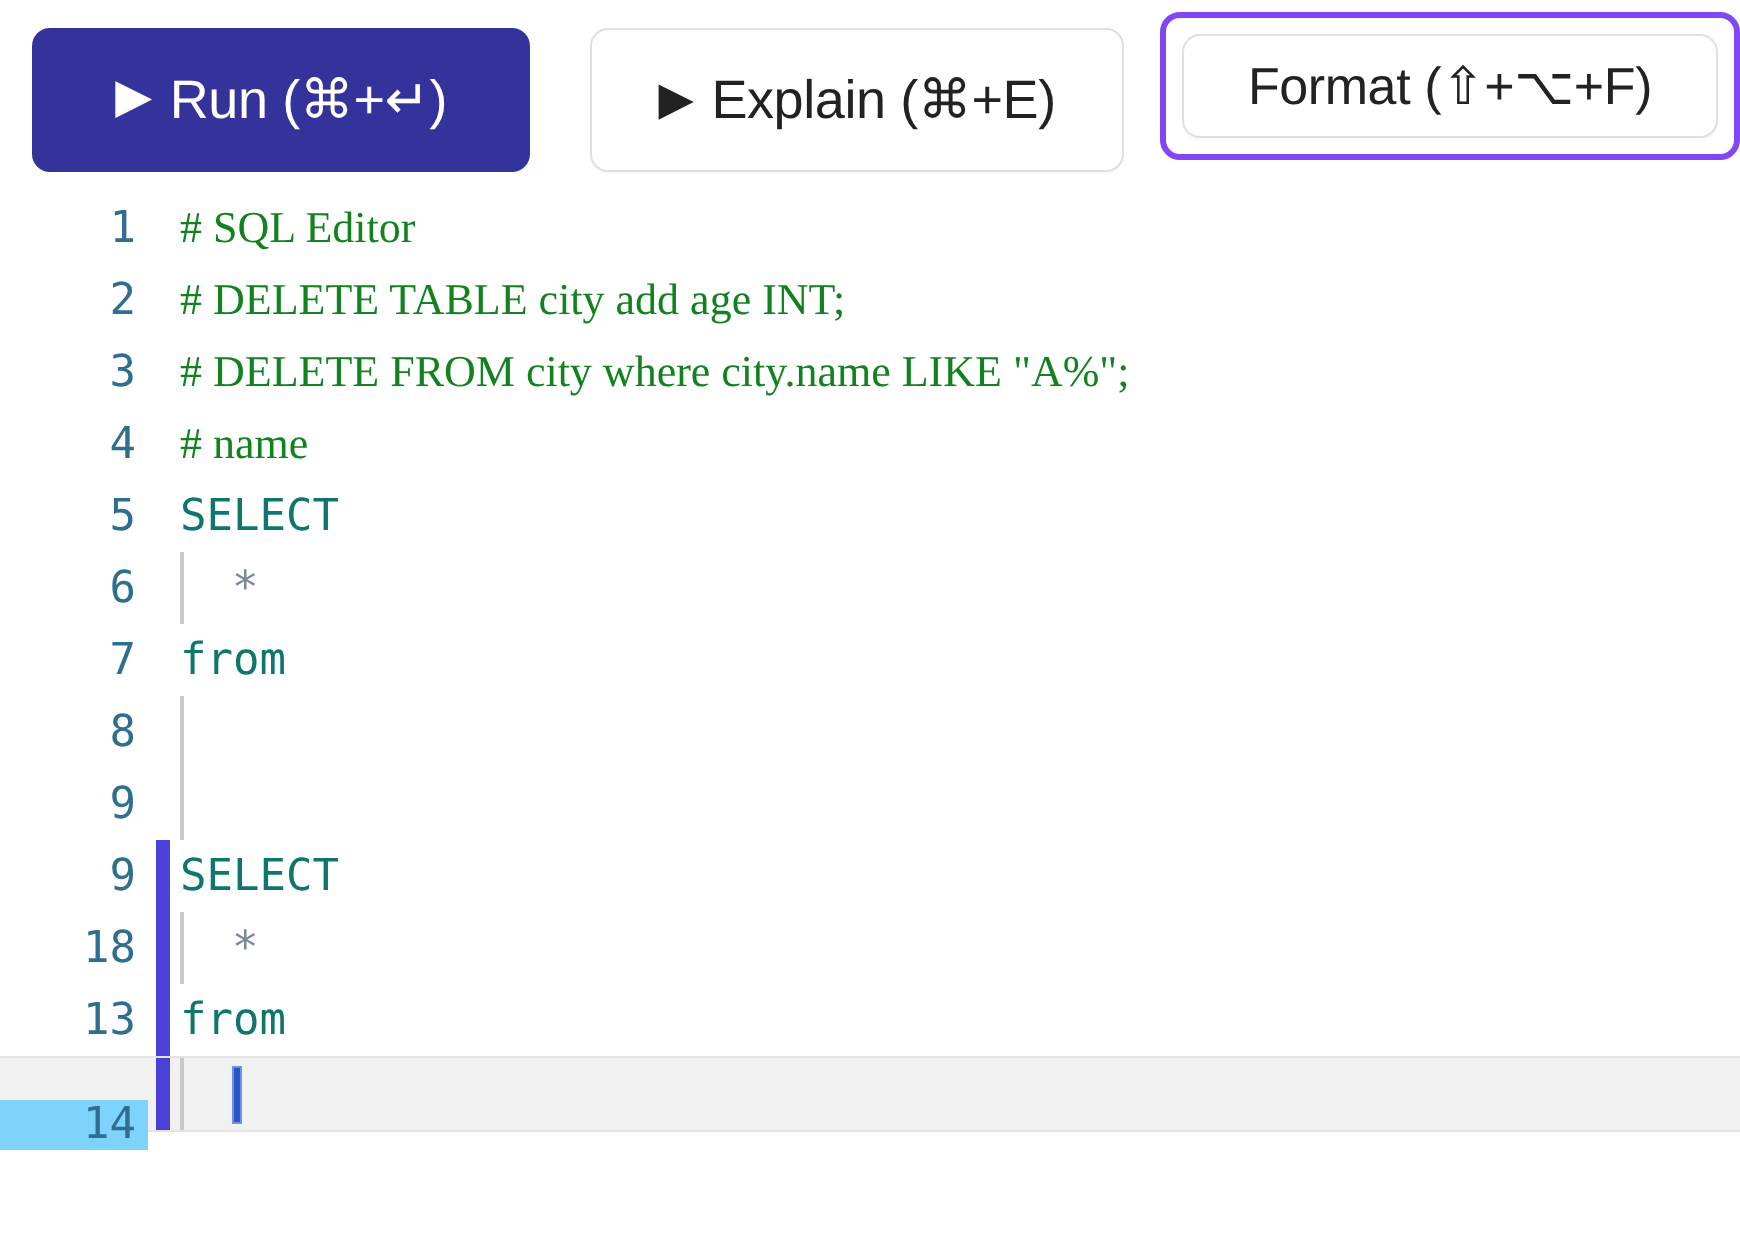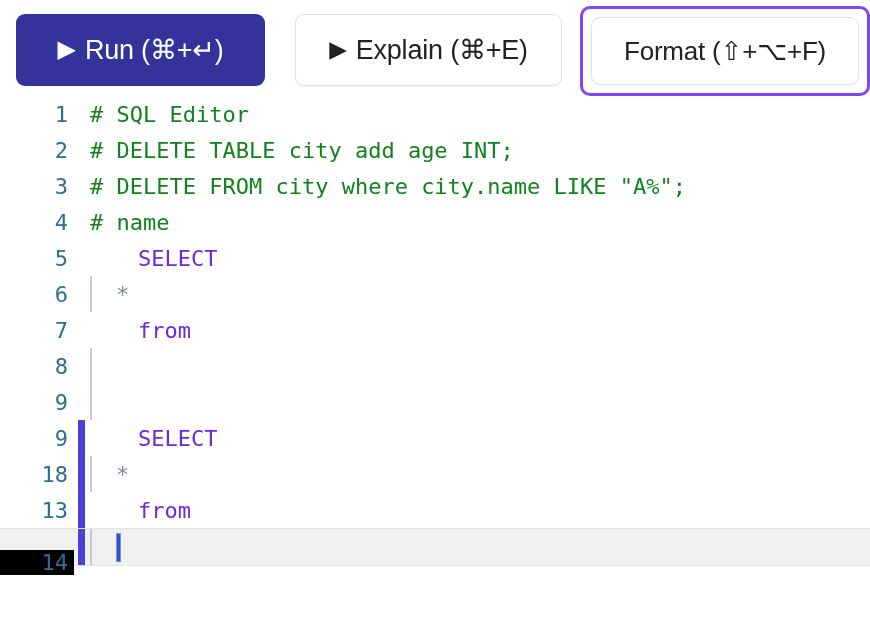--- a/index.html
+++ b/index.html
@@ -65,21 +65,21 @@
   .focus-ring {
     margin-left: 18px;
     margin-top: -8px;
     padding: 8px;
     border: 3px solid #8247F5;
     border-radius: 10px;
     background: #ffffff;
   }
   .btn-format {
     width: 268px;
-    height: 68px;
+    height: 52px;
     font-size: 26px;
   }
 
   .play-glyph {
     font-size: 23px;
     line-height: 1;
     position: relative;
     top: -1px;
   }
   .btn-run .play-glyph { font-size: 24px; }
@@ -139,36 +139,36 @@
     z-index: 2;
   }
   .code-line.indented .code-text { padding-left: 42px; }
 
   
   .code-line.active {
     background: #f1f1f1;
     border-top: 1px solid #e3e3e3;
     border-bottom: 1px solid #e3e3e3;
   }
-  .code-line.active .gutter { background: #000000; margin-top: 31px; }
+  .code-line.active .gutter { background: #7dd3fc; margin-top: 31px; }
 
   
   .caret {
     display: inline-block;
     width: 3px;
     height: 27px;
     background: #2a55c8;
     outline: 1px solid #6f93e0;
     vertical-align: -6px;
     margin-left: 1px;
   }
 
   
-  .tok-comment  { color: #12821F; }
-  .tok-keyword  { color: #6d28d9; margin-left: 48px; }
+  .tok-comment  { color: #12821F; font-family: Liberation Serif, serif; }
+  .tok-keyword  { color: #0f766e; }
   .tok-operator { color: #7A8899; }
   .tok-plain    { color: #101014; }
 </style>
 </head>
 <body>
 
 <div class="toolbar">
 
   <button class="btn btn-run">
     <span class="play-glyph">▶</span>

